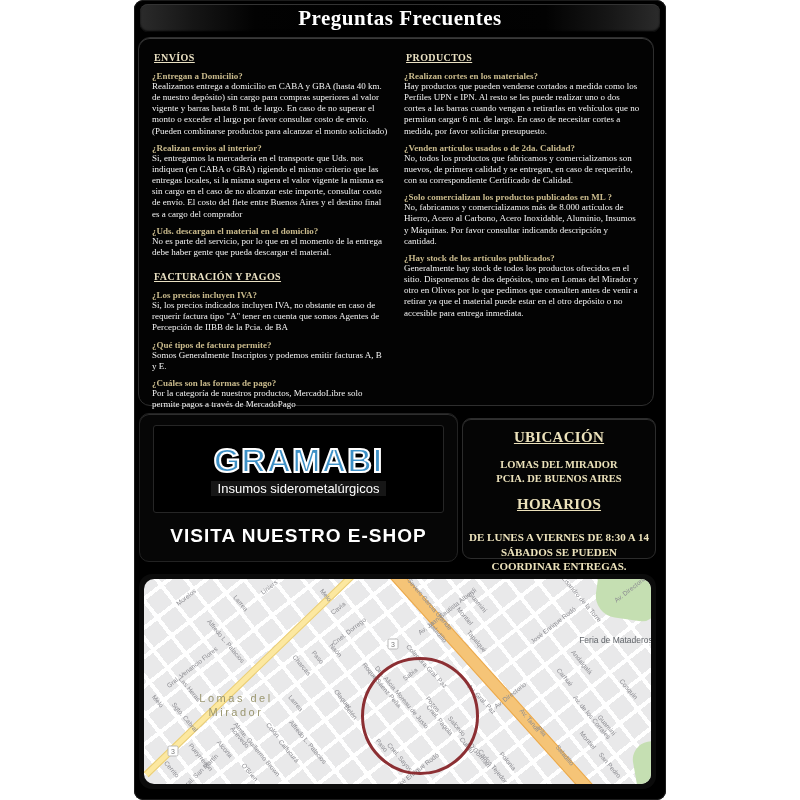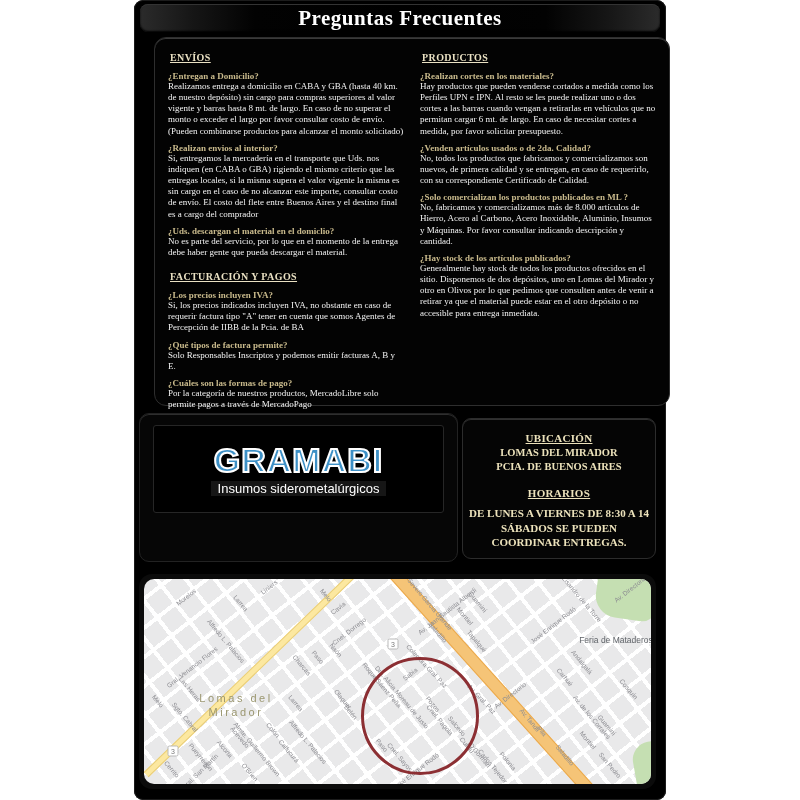--- a/index.html
+++ b/index.html
@@ -10,21 +10,21 @@
            background:#000; border-radius:9px; box-shadow:0 0 0 1px #1c1c1c inset; }
 
   
   .title-bar { position:absolute; left:6px; top:4px; right:6px; height:28px; border-radius:8px;
     background:linear-gradient(90deg,#2b2b2b 0%,#161616 10%,#020202 22%,#000 50%,#020202 78%,#161616 90%,#2b2b2b 100%);
     box-shadow:0 1px 0 #333 inset, 0 -1px 2px #000 inset;
     display:flex; align-items:center; justify-content:center; }
   .title-bar span { color:#fff; font-weight:bold; font-size:21px; letter-spacing:.5px; }
 
   
-  .faq-box { position:absolute; left:20px; top:37px; width:516px; height:369px;
+  .faq-box { position:absolute; left:4px; top:37px; width:516px; height:369px;
     background:#030303; border:1px solid #2e2e2e; border-radius:12px;
     box-shadow:0 1px 0 #3a3a3a inset; padding:9px 13px; display:flex; gap:16px; }
   .faq-col { flex:1 1 0; min-width:0; }
   .sec-h { display:inline-block; color:#eae1c3; font-size:10px; font-weight:bold; letter-spacing:.4px;
     text-decoration:underline; margin:5px 0 2px 2px; }
   .qa { margin-top:6px; }
   .q { color:#c9ba8c; font-size:9px; font-weight:bold; }
   .a { color:#f4f4f4; font-size:9px; font-weight:normal; line-height:1.24; }
 
   
@@ -36,21 +36,21 @@
   .brand { font-family:"Liberation Sans", sans-serif; font-weight:bold; font-size:34px; line-height:1;
     color:#3d90c6; -webkit-text-stroke:2px #ffffff; letter-spacing:1px; }
   .tagline { margin-top:4px; font-family:"Liberation Sans", sans-serif; font-size:13px; color:#fff;
     background:#161616; padding:0 7px; }
   .eshop { margin-top:12px; font-family:"Liberation Sans", sans-serif; font-weight:bold; font-size:19px;
     letter-spacing:1px; color:#fff; cursor:pointer; }
 
   .info-box { position:absolute; left:328px; top:418px; width:194px; height:141px;
     background:#050505; border:1px solid #2c2c2c; border-radius:9px; box-shadow:0 1px 0 #303030 inset;
     text-align:center; color:#ece2bb; font-weight:bold; padding-top:9px; }
-  .info-h { display:inline-block; font-size:11px; text-decoration:underline; letter-spacing:.3px; margin-bottom:2px; }
+  .info-h { display:inline-block; font-size:15px; text-decoration:underline; letter-spacing:.3px; margin-bottom:12px; }
   .info-l { font-size:10.5px; line-height:1.3; }
   .info-gap { height:10px; }
 
   
   .map-frame { position:absolute; left:5px; top:574px; width:517px; height:215px;
     background:#0b0b0b; border-radius:13px; padding:5px; }
   .map { position:relative; width:100%; height:100%; border-radius:10px; overflow:hidden;
     background:
       repeating-linear-gradient(52deg,  rgba(255,255,255,0) 0 19px, #ffffff 19px 23px),
       repeating-linear-gradient(-38deg, rgba(255,255,255,0) 0 19px, #ffffff 19px 23px),
@@ -109,21 +109,21 @@
       <div class="sec-h">FACTURACIÓN Y PAGOS</div>
       <div>
 
           <div class="qa">
             <div class="q">¿Los precios incluyen IVA?</div>
             <div class="a">Si, los precios indicados incluyen IVA, no obstante en caso de requerir factura tipo "A" tener en cuenta que somos Agentes de Percepción de IIBB de la Pcia. de BA</div>
           </div>
 
           <div class="qa">
             <div class="q">¿Qué tipos de factura permite?</div>
-            <div class="a">Solo Responsables Inscriptos y podemos emitir facturas A, B y E.</div>
+            <div class="a">Somos Generalmente Inscriptos y podemos emitir facturas A, B y E.</div>
           </div>
 
           <div class="qa">
             <div class="q">¿Cuáles son las formas de pago?</div>
             <div class="a">Por la categoría de nuestros productos, MercadoLibre solo permite pagos a través de MercadoPago</div>
           </div>
         </div>
     </div>
     <div class="faq-col">
       <div class="sec-h">PRODUCTOS</div>
@@ -150,20 +150,21 @@
           </div>
         </div>
     </div>
   </div>
 
   <div class="logo-box">
     <div class="logo-plate">
       <div class="brand">GRAMABI</div>
       <div class="tagline">Insumos siderometalúrgicos</div>
     </div>
+    <div class="eshop">VISITA NUESTRO E-SHOP</div>
   </div>
 
   <div class="info-box">
     <div><span class="info-h">UBICACIÓN</span></div>
     <div class="info-l">LOMAS DEL MIRADOR</div>
     <div class="info-l">PCIA. DE  BUENOS AIRES</div>
     <div class="info-gap"></div>
     <div><span class="info-h">HORARIOS</span></div>
     <div class="info-gap" style="height:5px"></div>
     <div class="info-l" style="font-size:11px">DE LUNES A VIERNES DE 8:30 A 14</div>

